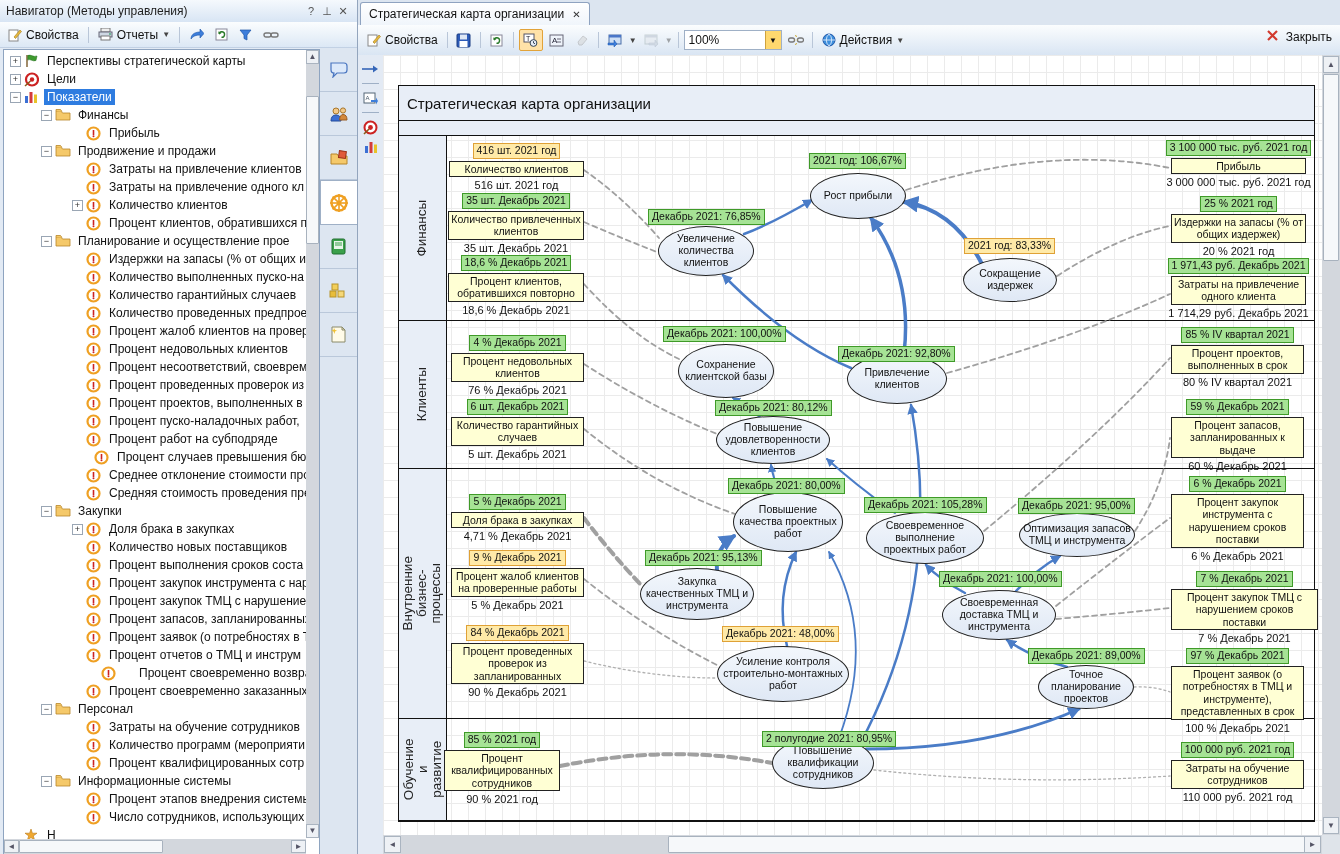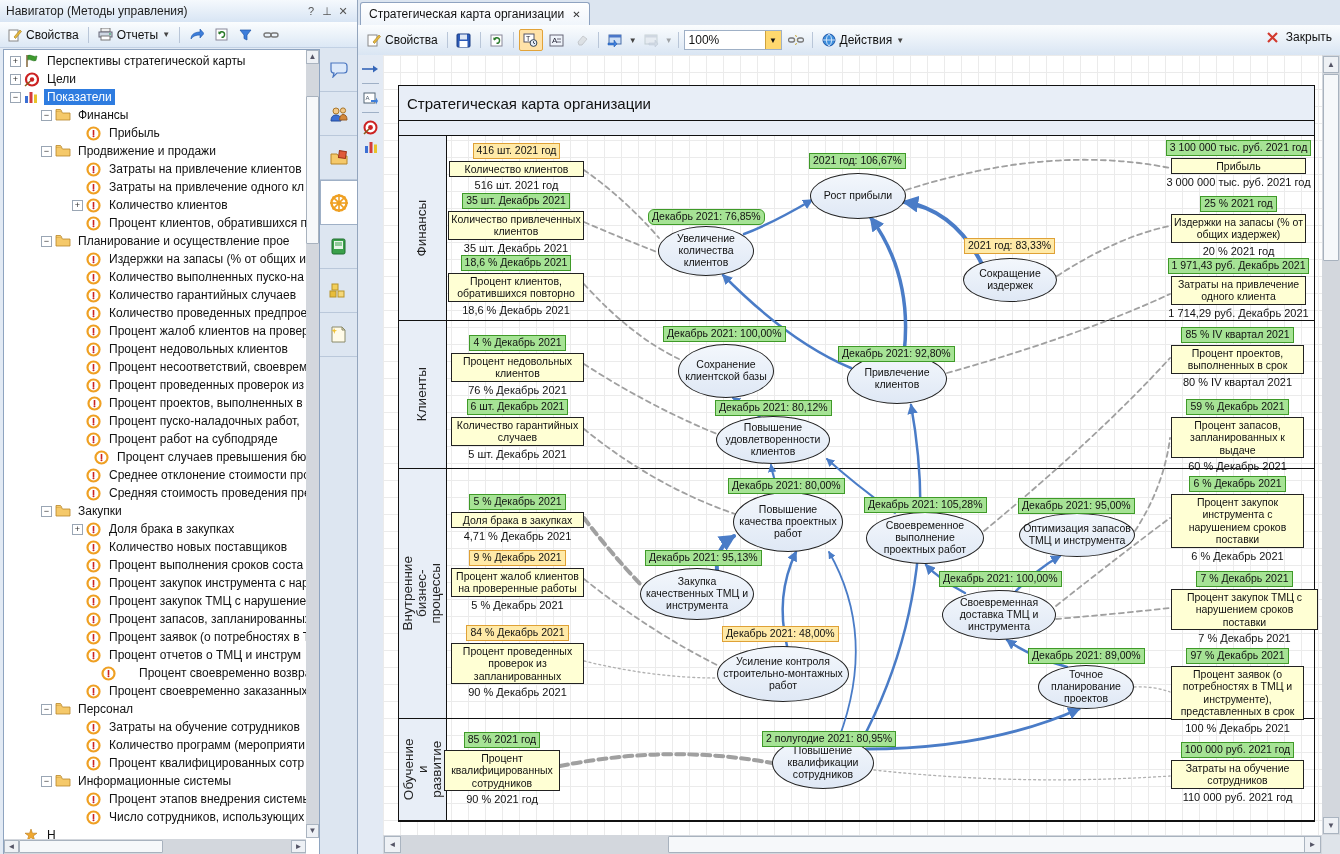--- a/index.html
+++ b/index.html
@@ -48,21 +48,21 @@
   #dtoolbar{position:absolute;left:0;top:25px;right:0;height:30px;
      background:linear-gradient(#fbfdfe,#d9e5f3);border-bottom:1px solid #b9c9dd;
      display:flex;align-items:center;padding:0 5px;gap:3px;}
   .ibtn{width:22px;height:20px;display:flex;align-items:center;justify-content:center;border-radius:2px;cursor:pointer}
   .ibtn.hl{background:#ffe2a8;border:1px solid #e2a339}
   .ibtn.dis{opacity:.45}
   .combo{width:96px;height:18px;background:#fff;border:1px solid #9fb0c6;display:flex;align-items:center}
   .combo .val{flex:1;padding:0 4px;font-size:12px}
   .combo .cbtn{width:15px;height:100%;background:#ffd86e;border-left:1px solid #cfa23d;
       font-size:8px;display:flex;align-items:center;justify-content:center;cursor:pointer}
-  #closebtn{position:absolute;right:8px;top:30px;display:flex;gap:8px;align-items:center;cursor:pointer;font-size:12px}
+  #closebtn{position:absolute;right:8px;top:30px;display:flex;gap:8px;align-items:flex-start;cursor:pointer;font-size:12px}
   
   #docside{position:absolute;left:0;top:55px;width:25px;bottom:0;background:#e3eaf4;border-right:1px solid #b4c2d4;
      display:flex;flex-direction:column;align-items:center;padding-top:6px;gap:4px;}
   .dsep{width:17px;height:1px;background:#9fb0c6;margin:2px 0}
   .dico{width:18px;height:16px;display:flex;align-items:center;justify-content:center;cursor:pointer}
   
   #canvas{position:absolute;left:25px;top:55px;width:939px;height:780px;background:#fff;overflow:hidden;
      background-image:linear-gradient(#ebebeb 1px,transparent 1px),linear-gradient(90deg,#ebebeb 1px,transparent 1px);
      background-size:17px 17px;}
   #map{position:absolute;left:15px;top:30px;width:917px;height:737px;border:1.5px solid #111;box-sizing:border-box;}
@@ -306,21 +306,21 @@
           </div>
           <div class="trow" style="padding-left: 68px;">
             <span class="noexp"></span>
             <span class="tico"><svg width="15" height="15" viewBox="0 0 15 15">
                 <circle cx="7.5" cy="7.5" r="6" fill="#fff" stroke="#efa023" stroke-width="2.2"></circle>
                 <line x1="7.5" y1="4" x2="7.5" y2="9" stroke="#c22" stroke-width="1.6"></line>
                 <circle cx="7.5" cy="10.3" r="1" fill="#c22"></circle>
               </svg></span>
             <span class="lbl">Процент проведенных проверок из</span>
           </div>
-          <div class="trow" style="padding-left: 68px; text-align: center;">
+          <div class="trow" style="padding-left: 68px;">
             <span class="noexp"></span>
             <span class="tico"><svg width="15" height="15" viewBox="0 0 15 15">
                 <circle cx="7.5" cy="7.5" r="6" fill="#fff" stroke="#efa023" stroke-width="2.2"></circle>
                 <line x1="7.5" y1="4" x2="7.5" y2="9" stroke="#c22" stroke-width="1.6"></line>
                 <circle cx="7.5" cy="10.3" r="1" fill="#c22"></circle>
               </svg></span>
             <span class="lbl">Процент проектов, выполненных в</span>
           </div>
           <div class="trow" style="padding-left: 68px;">
             <span class="noexp"></span>
@@ -891,21 +891,21 @@
               <span class="badge" style="background: rgb(166, 227, 149); border-color: rgb(63, 154, 40);">85 % 2021 год</span>
               <div class="ibox" style="background: rgb(255, 255, 212);">Процент квалифицированных сотрудников</div>
               <div class="plan">90 % 2021 год</div>
             </div>
             <div class="ind" style="left: 772px; top: 656px; width: 133px;">
               <span class="badge" style="background: rgb(166, 227, 149); border-color: rgb(63, 154, 40);">100 000 руб. 2021 год</span>
               <div class="ibox" style="background: rgb(255, 255, 212);">Затраты на обучение сотрудников</div>
               <div class="plan">110 000 руб. 2021 год</div>
             </div>
             <div class="goal" style="left: 259px; top: 140px; width: 96px; height: 50px;">Увеличение количества клиентов</div>
-            <span class="badge gbadge" style="left: 249px; top: 123px; background: rgb(166, 227, 149); border-color: rgb(63, 154, 40); border-radius: 6px;">Декабрь 2021: 76,85%</span>
+            <span class="badge gbadge" style="left: 249px; top: 123px; background: rgb(166, 227, 149); border-color: rgb(63, 154, 40);">Декабрь 2021: 76,85%</span>
             <div class="goal" style="left: 411px; top: 87px; width: 96px; height: 46px;">Рост прибыли</div>
             <span class="badge gbadge" style="left: 410px; top: 67px; background: rgb(166, 227, 149); border-color: rgb(63, 154, 40);">2021 год: 106,67%</span>
             <div class="goal" style="left: 564px; top: 172px; width: 94px; height: 44px;">Сокращение издержек</div>
             <span class="badge gbadge" style="left: 565px; top: 152px; background: rgb(255, 234, 168); border-color: rgb(223, 161, 54);">2021 год: 83,33%</span>
             <div class="goal" style="left: 279px; top: 258px; width: 96px; height: 54px;">Сохранение клиентской базы</div>
             <span class="badge gbadge" style="left: 264px; top: 240px; background: rgb(166, 227, 149); border-color: rgb(63, 154, 40);">Декабрь 2021: 100,00%</span>
             <div class="goal" style="left: 448px; top: 268px; width: 100px; height: 50px;">Привлечение клиентов</div>
             <span class="badge gbadge" style="left: 439px; top: 260px; background: rgb(166, 227, 149); border-color: rgb(63, 154, 40);">Декабрь 2021: 92,80%</span>
             <div class="goal" style="left: 317px; top: 330px; width: 114px; height: 48px;">Повышение удовлетворенности клиентов</div>
             <span class="badge gbadge" style="left: 316px; top: 314px; background: rgb(166, 227, 149); border-color: rgb(63, 154, 40);">Декабрь 2021: 80,12%</span>

